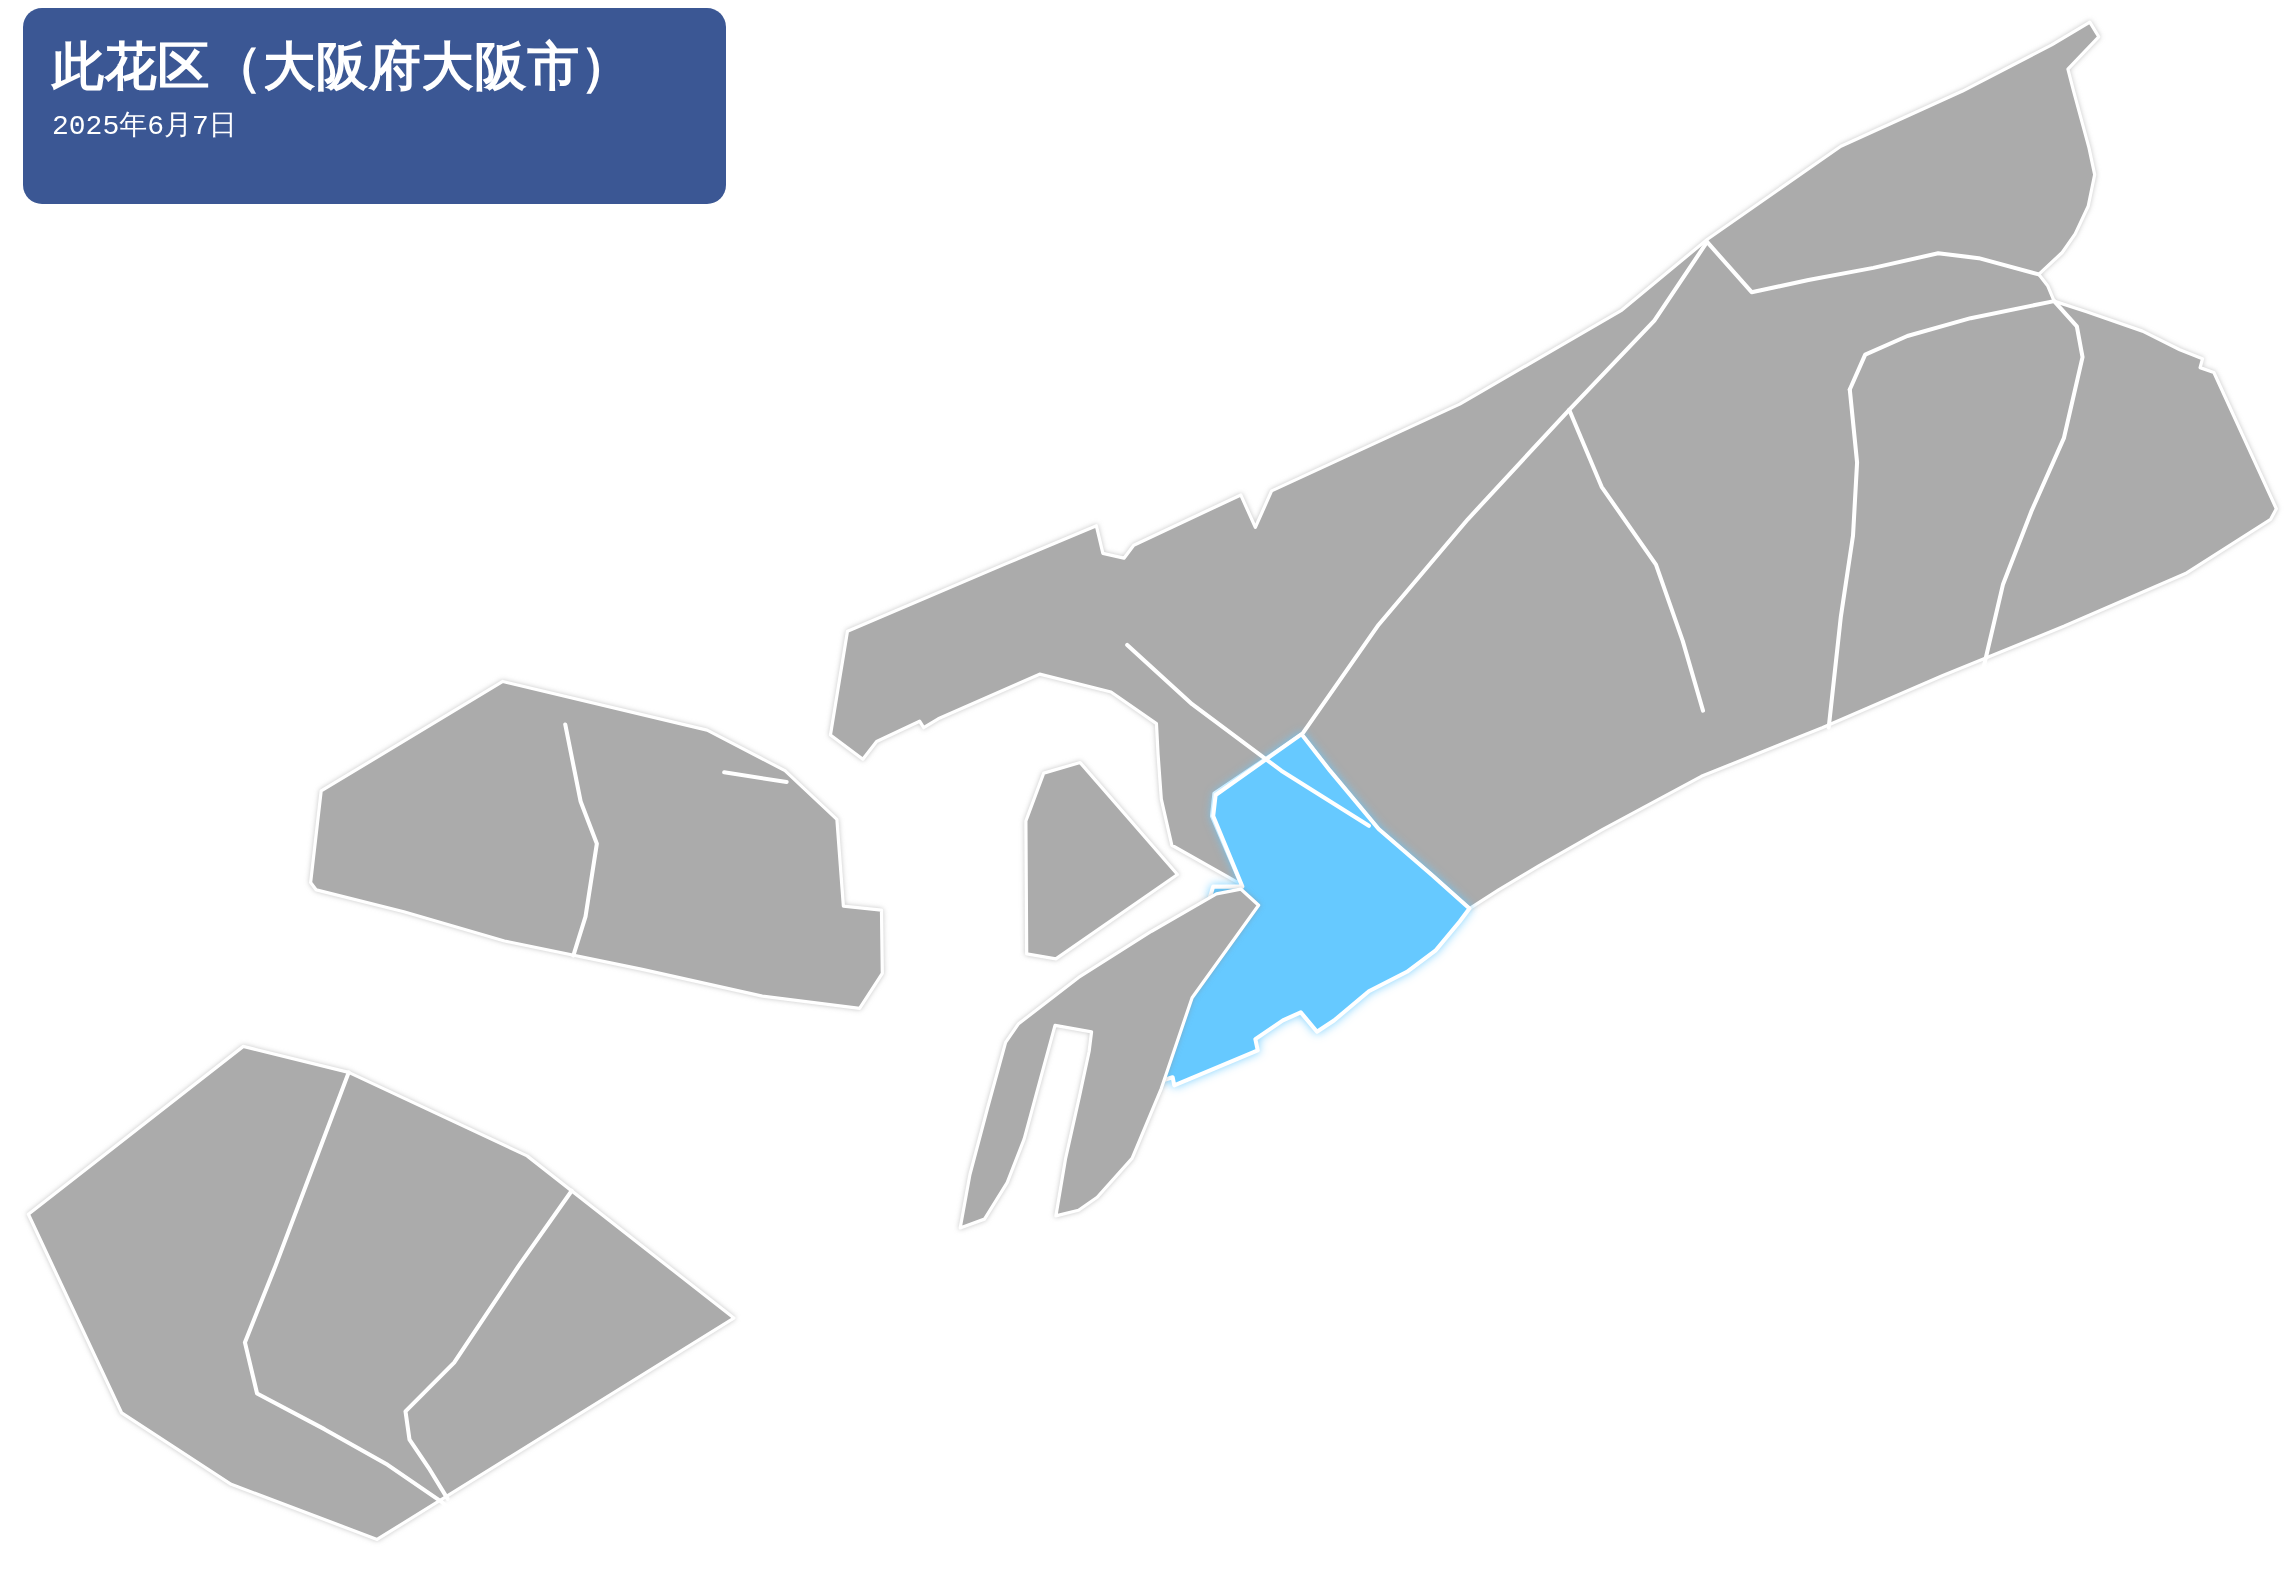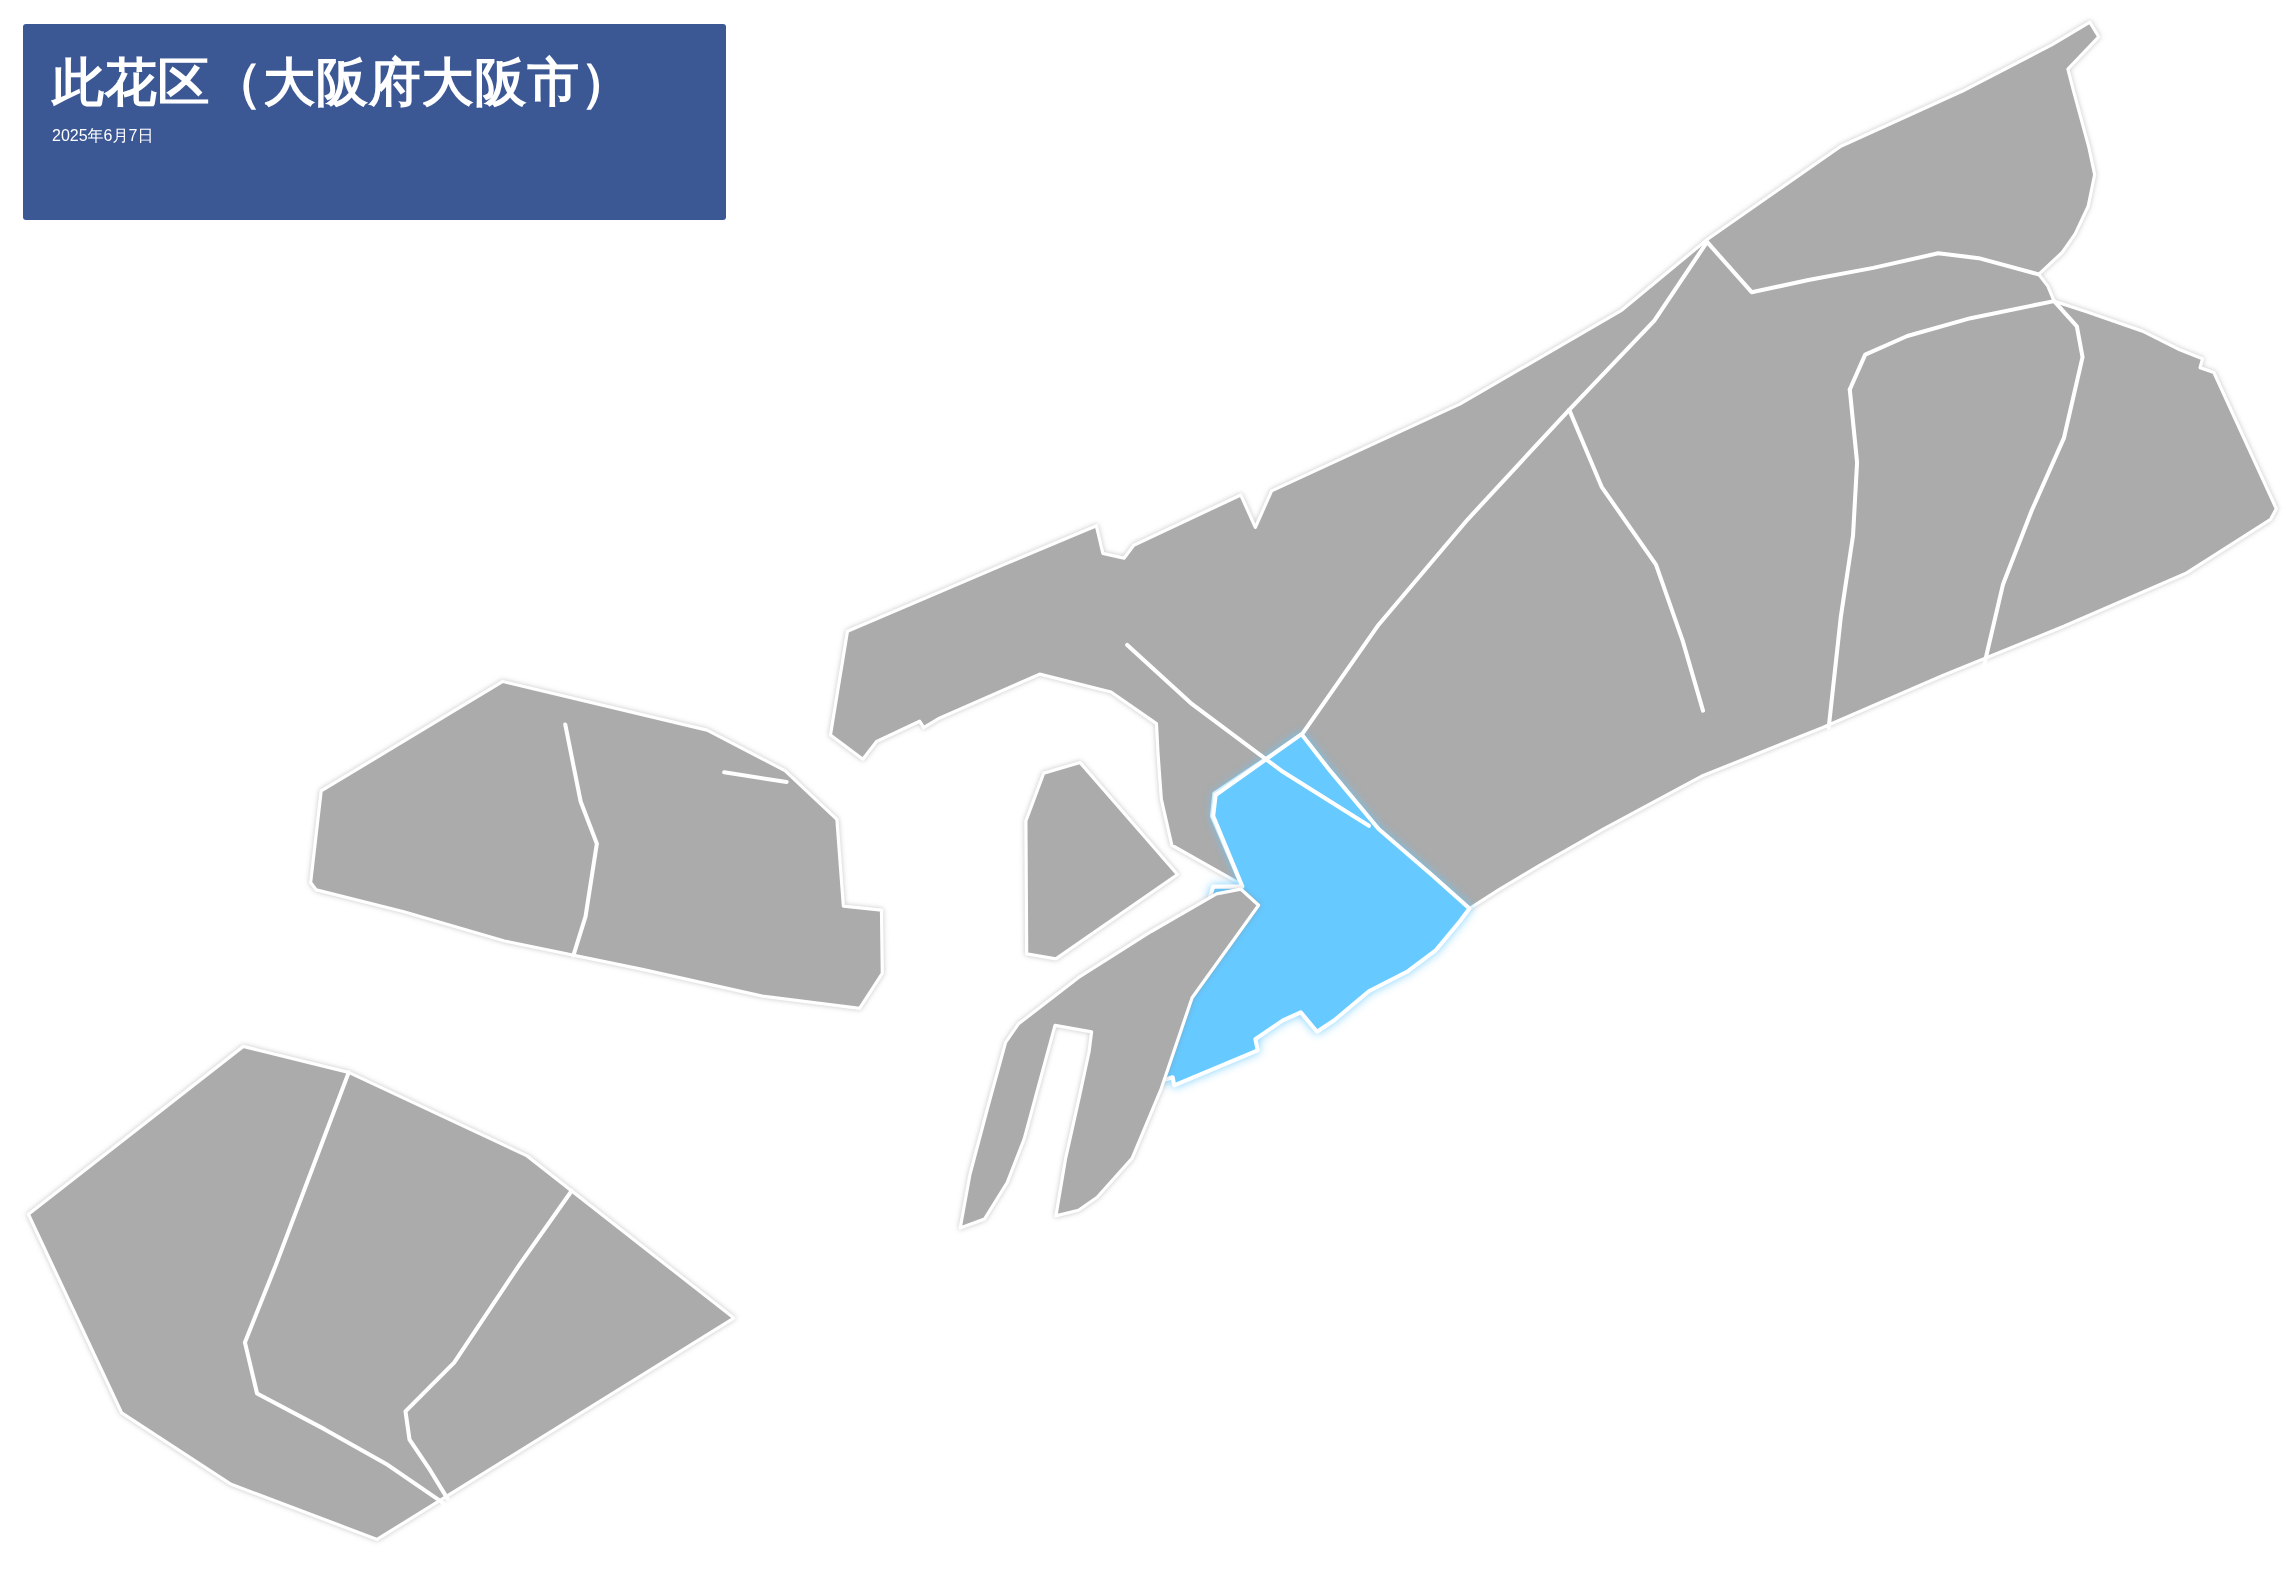--- a/index.html
+++ b/index.html
@@ -43,38 +43,39 @@
   .boundary {
     fill: none;
     stroke: #ffffff;
     stroke-width: 5;
     stroke-linecap: round;
     stroke-linejoin: round;
   }
   .title-card {
     position: absolute;
     left: 23px;
-    top: 24px;
+    top: 8px;
     width: 703px;
     height: 196px;
-    border-radius: 3px;
+    border-radius: 19px;
     box-sizing: border-box;
     padding: 23px 29px 0 29px;
     color: #ffffff;
   }
   .title-card .main-title {
     font-size: 52px;
     font-weight: bold;
     line-height: 1.35;
     letter-spacing: 0.8px;
     white-space: nowrap;
   }
   .title-card .sub-line {
-    font-size: 16px;
+    font-size: 28px;
     line-height: 1.32;
+    font-family: Liberation Mono, monospace;
   }
   .title-card .sub-block {
     margin-top: 8px;
   }
 </style>
 </head>
 <body style="background: rgb(255, 255, 255);">
 
 <div class="page">
 

